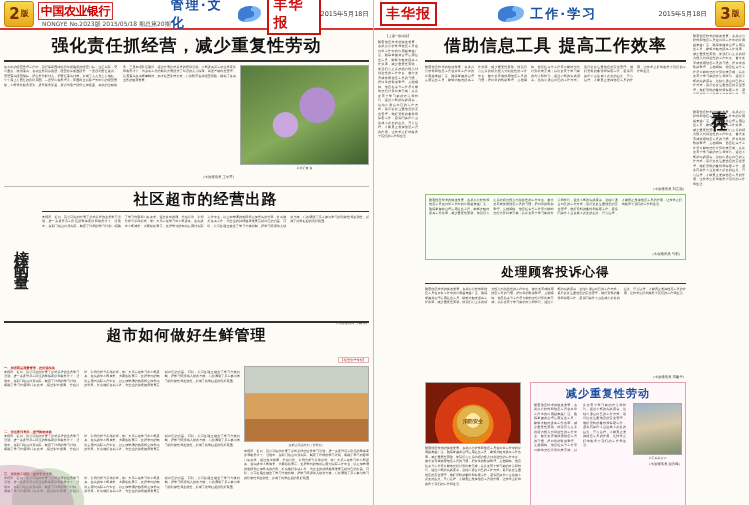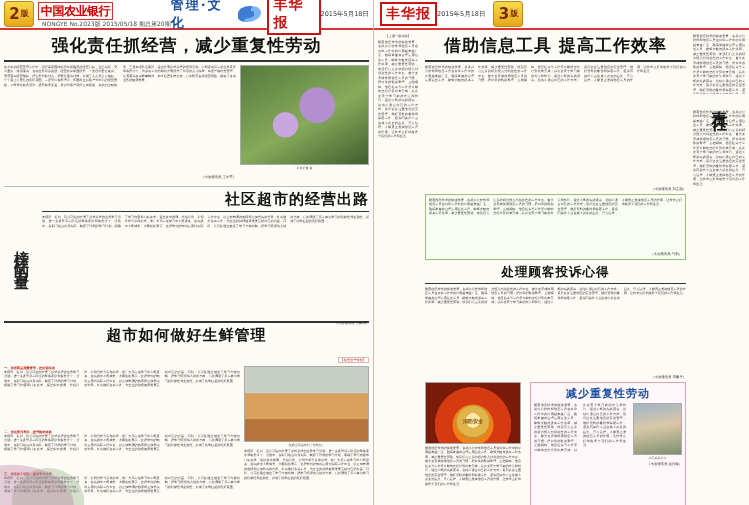--- a/index.html
+++ b/index.html
@@ -219,21 +219,21 @@
         </div>
       </div>
 
       <div class="rule"></div>
 
       <div class="flexrow" style="height:128px;">
         <div style="width:34px;display:flex;align-items:center;justify-content:center;">
           <div class="sidebar-vert">榜样的力量</div>
         </div>
         <div style="flex:1;">
-          <div class="hl hl-lg" style="border-bottom:1px solid #333;padding-bottom:2px;text-align:right;">社区超市的经营出路</div>
+          <div class="hl hl-lg" style="border-bottom:1px solid #333;padding-bottom:2px;">社区超市的经营出路</div>
           <div class="txt cols4" style="height:104px;margin-top:3px;">本报讯　近日，我公司组织开展了形式多样的业务学习活动，进一步提升员工队伍的整体素质和服务水平。活动中，各部门结合自身实际，制定了详细的学习计划，明确了学习内容和目标要求，通过集中授课、分组讨论、案例分析等多种形式，使广大员工在学习中不断提高、在实践中不断成长。大家纷纷表示，要把学到的知识运用到实际工作中去，以更加饱满的热情和更加务实的作风，扎实做好各项工作，为企业的持续健康发展贡献自己的力量。同时，公司还建立健全了学习考核机制，把学习情况纳入绩效考核，有效调动了员工参与学习的积极性和主动性，形成了比学赶超的良好氛围。</div>
           <div class="byline">（本报通讯员 李晓东）</div>
         </div>
       </div>
 
       <div class="rule-thick"></div>
 
       <div>
         <div class="hl hl-lg">超市如何做好生鲜管理</div>
         <div style="text-align:right;margin:1px 0;">
@@ -258,20 +258,24 @@
       </div>
 
       <div class="corner-deco"></div>
     </div>
   </div>
 
   <div class="half right-half">
 
     <div class="masthead">
       <span class="paper-name" style="margin-left:6px;">丰华报</span>
+      <div class="mh-center">
+        <span class="swoosh"></span>
+        <span class="section-title">工作·学习</span>
+      </div>
       <div class="date-line">2015年5月18日</div>
       <div class="page-badge">
         <span class="num">3</span>
         <span class="ch">版</span>
       </div>
     </div>
 
     <div class="body-area">
 
       <div class="flexrow" style="height:100%;">

